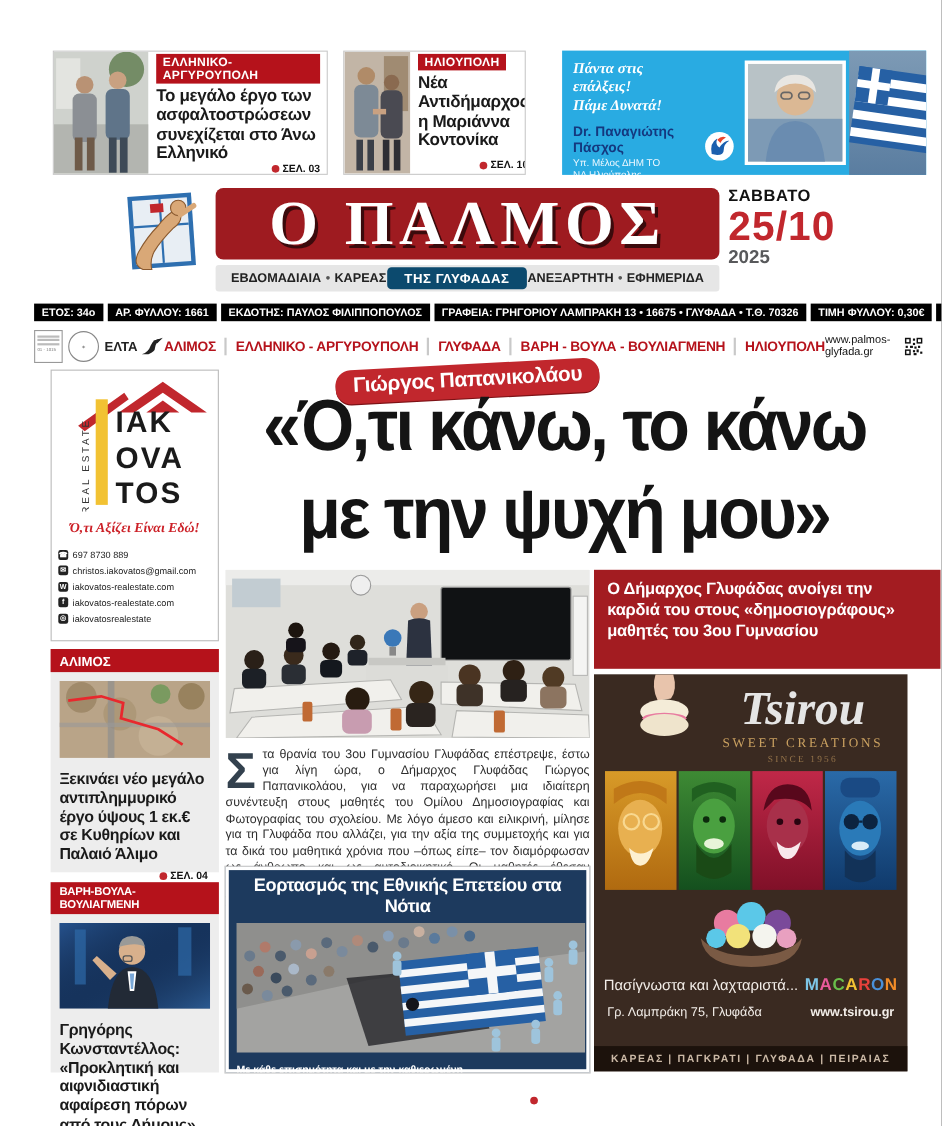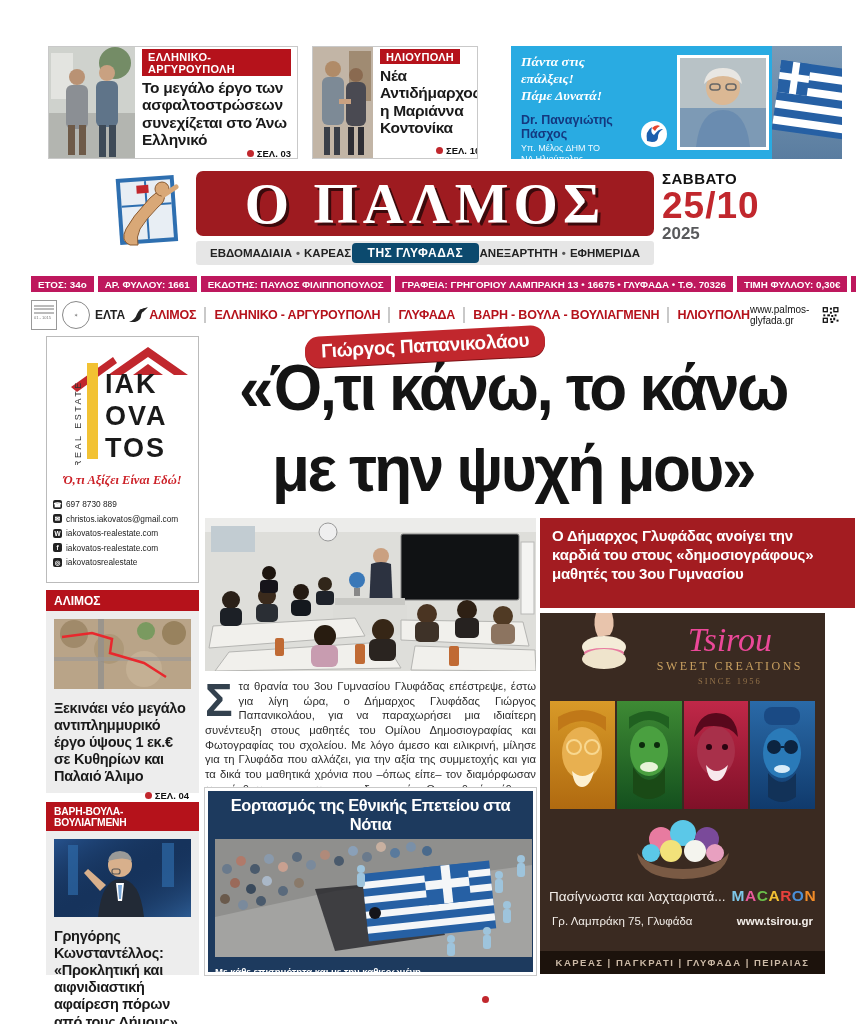--- a/index.html
+++ b/index.html
@@ -28,21 +28,21 @@
   .mast-title { font-family:"Liberation Serif", serif; font-weight:bold; color:#fff; font-size:57px; letter-spacing:5px; text-shadow:3px 3px 0 #3b0a0c; line-height:1; }
   .mast-date { position:absolute; left:662px; top:170px; width:150px; }
   .mast-day { font-weight:bold; font-size:15px; color:#111; letter-spacing:.5px; }
   .mast-dm { font-weight:bold; font-size:37px; color:#c1272d; letter-spacing:1px; line-height:1; }
   .mast-year { font-weight:bold; font-size:17px; color:#58595b; }
   .substrip { position:absolute; left:196px; top:241px; width:458px; height:24px; background:#e6e6e6; border-radius:3px; display:flex; align-items:center; justify-content:space-between; padding:0 14px; font-weight:bold; font-size:11.5px; color:#222; }
   .substrip .bullet { color:#555; margin:0 4px; }
   .subpill { background:#0c4a6e; color:#fff; border-radius:4px; padding:3px 16px; font-size:12px; letter-spacing:.5px; }
   
   .infobar { position:absolute; left:31px; top:276px; width:794px; display:flex; justify-content:space-between; gap:4px; }
-  .infobar span { background:#be185d; color:#fff; font-weight:bold; font-size:9.8px; padding:3px 7px 2px; white-space:nowrap; }
+  .infobar span { background:#000000; color:#fff; font-weight:bold; font-size:9.8px; padding:3px 7px 2px; white-space:nowrap; }
   
   .areasbar { position:absolute; left:31px; top:297px; width:794px; height:36px; display:flex; align-items:center; }
   .postal { display:flex; align-items:center; gap:5px; width:158px; }
   .stamp1 { width:26px; height:30px; border:1px solid #999; padding:2px 2px; font-size:4px; color:#777; line-height:1.5; }
   .stamp1 i { display:block; height:2px; background:#bbb; margin:1.5px 0; }
   .stampc { width:28px; height:28px; border:1.5px solid #888; border-radius:50%; display:flex; align-items:center; justify-content:center; font-size:5px; color:#777; }
   .elta { font-weight:bold; font-size:12px; color:#222; display:flex; align-items:center; gap:2px; }
   .areas { flex:1; display:flex; align-items:center; justify-content:center; }
   .areas b { color:#b5121b; font-weight:bold; font-size:12.5px; letter-spacing:-.2px; white-space:nowrap; }
   .areas .sep { width:2px; height:16px; background:#c9c9c9; margin:0 8px; }
@@ -72,21 +72,21 @@
   .navybox { position:absolute; left:205px; top:788px; width:331px; height:187px; background:#1d3a5e; border:3px solid #fff; outline:1px solid #c9c9c9; padding:5px 7px 4px; }
   .navy-title { color:#fff; font-weight:bold; font-size:16.5px; text-align:center; letter-spacing:-.4px; margin-bottom:5px; }
   .navy-caption { color:#fff; font-size:9.6px; font-weight:bold; line-height:1.35; margin-top:5px; }
   .navy-bottom { display:flex; align-items:flex-end; justify-content:space-between; }
   .navybox .pageref { color:#fff; }
   
   .redbox { position:absolute; left:540px; top:518px; width:315px; height:90px; background:#a31c21; color:#fff; font-weight:bold; font-size:15px; line-height:1.25; padding:9px 12px; letter-spacing:-.2px; }
   .tsirou { position:absolute; left:540px; top:613px; width:285px; height:361px; background:#3a2a21; overflow:hidden; }
   .ts-top { position:relative; height:88px; }
   .ts-logo { position:absolute; right:22px; top:10px; text-align:center; }
-  .ts-script { font-family:"Liberation Serif", serif; font-style:italic; font-weight:normal; color:#ec4899; font-size:34px; line-height:1; }
+  .ts-script { font-family:"Liberation Serif", serif; font-style:italic; font-weight:bold; color:#e5e5e5; font-size:43px; line-height:1; }
   .ts-sub { font-family:"Liberation Serif", serif; color:#c9a060; font-size:12px; letter-spacing:2.5px; margin-top:2px; }
   .ts-since { font-family:"Liberation Serif", serif; color:#94734a; font-size:8.5px; letter-spacing:2px; margin-top:2px; }
   .ts-faces { display:flex; gap:2px; padding:0 10px; height:108px; }
   .ts-face { flex:1; position:relative; overflow:hidden; }
   .ts-bowlrow { height:74px; display:flex; justify-content:center; align-items:flex-end; }
   .ts-tag { display:flex; justify-content:center; align-items:baseline; gap:6px; margin-top:4px; }
   .ts-tagtext { color:#f2ede8; font-size:13.5px; }
   .ts-mac { font-weight:bold; font-size:15.5px; letter-spacing:.5px; }
   .ts-addr { display:flex; justify-content:space-between; padding:10px 12px 0; color:#f2ede8; font-size:11.5px; }
   .ts-addr .url { font-weight:bold; }

